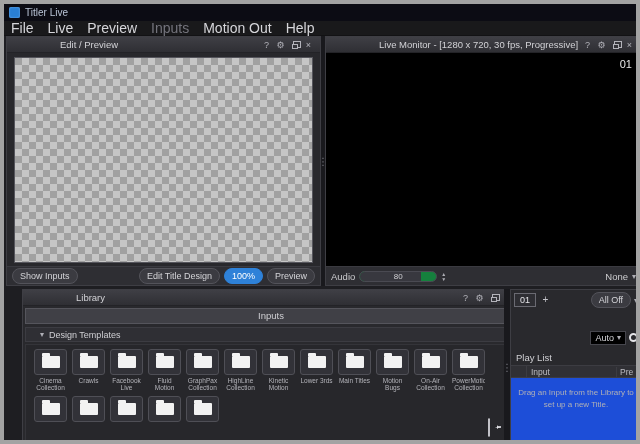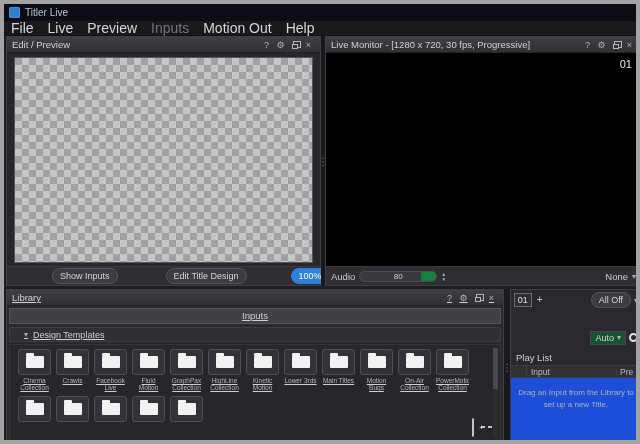--- a/index.html
+++ b/index.html
@@ -12,29 +12,29 @@
   #titlebar { height:17px; background:#0c0c14; display:flex; align-items:center; gap:5px; padding:0 5px; }
   .app-icon { width:11px; height:11px; background:#2a7fd4; border-radius:2px; box-shadow:inset 0 0 2px #7db8ef; }
   .win-title { font-size:10px; color:#b9c4d6; }
   #menubar { height:15px; background:#19191b; border-bottom:1px solid #121214; display:flex; align-items:center; }
   .menu-item { font-size:14px; color:#d6d6da; padding:0 7px; line-height:15px; cursor:pointer; }
   .menu-item.dim { color:#74747c; }
   
   .panel { position:absolute; background:#29292d; border:1px solid #3e3e44; display:flex; flex-direction:column; }
   .phead { height:16px; flex:0 0 16px; background:linear-gradient(#3f3f45,#2f2f34); border-bottom:1px solid #232327;
            display:flex; align-items:center; padding:0 5px; gap:1px; }
-  .ptitle { font-size:9.5px; color:#d2d2d6; white-space:nowrap; overflow:hidden; }
+  .ptitle { font-size:9.5px; color:#d2d2d6; white-space:nowrap; overflow:hidden;margin-left:48px; }
   .spacer { flex:1; }
   .hicon { width:13px; text-align:center; font-size:9px; color:#b3b3ba; line-height:14px; cursor:pointer; }
   .float-box { display:inline-block; width:6px; height:5px; border:1px solid #b3b3ba;
                box-shadow:2px -2px 0 0 #36363b, 2px -2px 0 1px #b3b3ba; margin:3px 3px 0 4px; cursor:pointer; }
   .pfoot { height:19px; flex:0 0 19px; background:#2e2e33; border-top:1px solid #3a3a40;
            display:flex; align-items:center; padding:0 5px; gap:4px; }
   .btn { background:#3b3b41; border:1px solid #53535a; border-radius:8px; color:#d4d4d8;
-         font-size:9px; line-height:12px; padding:1px 7px; white-space:nowrap; cursor:pointer;margin-left:40px; }
+         font-size:9px; line-height:12px; padding:1px 7px; white-space:nowrap; cursor:pointer; }
   .btn.blue { background:#2e81d8; border-color:#2e81d8; color:#fff; }
   
   #edit-panel { left:2px; top:32px; width:315px; height:250px; }
   .edit-body { flex:1; padding:4px 7px 3px 7px; background:#28282c; }
   .checker { width:100%; height:100%; border:1px solid #55555c;
              background:repeating-conic-gradient(#c6c6c6 0% 25%, #a1a1a1 0% 50%) 0 0 / 14px 14px; }
   
   .vsplit { position:absolute; background:#19191d; display:flex; align-items:center; justify-content:center;
             color:#7a7a82; font-size:10px; cursor:col-resize; }
   
@@ -43,21 +43,21 @@
   .channel { position:absolute; top:5px; right:9px; font-size:11px; color:#e9e9e9; }
   .audio-label, .out-label { font-size:9.5px; color:#cccccf; }
   .slider { position:relative; width:78px; height:11px; background:#15803d; border:1px solid #4a4a52;
             border-radius:6px; overflow:hidden; cursor:pointer; }
   .slider .fill { position:absolute; left:0; top:0; bottom:0; width:80%; background:#38383f; }
   .slider .sval { position:absolute; inset:0; text-align:center; font-size:8px; line-height:10px; color:#cfcfd3; }
   .spinner { display:flex; flex-direction:column; justify-content:center; gap:1px; cursor:pointer; }
   .spinner span { font-size:5px; line-height:4px; color:#aeaeb5; }
   .chev { font-size:8px; color:#aeaeb5; cursor:pointer; }
   
-  #library-panel { left:2px; top:285px; width:498px; height:156px;text-decoration:underline; }
+  #library-panel { left:18px; top:285px; width:498px; height:156px; }
   .tabs { display:flex; gap:2px; padding:2px 2px 1px 2px; }
   .tab { flex:1; text-align:center; font-size:9.5px; line-height:14px; color:#cfcfd3;
          background:#2c2c31; border:1px solid #3f3f45; cursor:pointer; }
   .tab.active { background:#404046; border-color:#55555c; }
   .section-bar { margin:2px 2px 0 2px; height:15px; background:#2f2f34; border:1px solid #3c3c42;
                  display:flex; align-items:center; gap:5px; padding-left:14px; font-size:9px; color:#cfcfd3; }
   .lib-content { flex:1; margin:2px; background:#27272b; border:1px solid #343439; position:relative;
                  overflow:hidden; padding:4px 8px; }
   .frow { display:flex; gap:5px; }
   .fitem { width:33px; cursor:pointer; }
@@ -77,21 +77,21 @@
   .mfolder { width:11px; height:8px; background:#c2c2c8; border-radius:1px; position:relative; }
   .mfolder::before { content:''; position:absolute; top:-2px; left:0; width:4px; height:2px; background:#c2c2c8; }
   .mplus::after { content:'+'; position:absolute; right:-3px; bottom:-4px; font-size:8px; color:#e8e8ec; }
   
   #playlist-panel { left:506px; top:285px; width:132px; height:156px; }
   .pl-row { display:flex; align-items:center; gap:3px; padding:2px 3px; }
   .pl-tab { width:22px; text-align:center; font-size:9px; line-height:12px; background:#2e2e33;
             border:1px solid #6a6a72; color:#e4e4e8; cursor:pointer; }
   .pl-add { width:13px; text-align:center; font-size:10px; line-height:12px; color:#c4c4ca; cursor:pointer; }
   .pl-label { font-size:9.5px; color:#cfcfd3; padding-left:2px;margin-top:40px; }
-  .combo { display:flex; align-items:center; gap:3px; background:#14532d; border:1px solid #46464d;
+  .combo { display:flex; align-items:center; gap:3px; background:#000000; border:1px solid #46464d;
            padding:0 4px; font-size:9px; line-height:12px; color:#d4d4d8; cursor:pointer; }
   .ring { width:9px; height:9px; border:2px solid #e4e4e8; border-radius:50%; cursor:pointer; }
   .thead { display:flex; height:13px; background:#303035; border-top:1px solid #3c3c42;
            border-bottom:1px solid #3c3c42; font-size:8.5px; color:#bcbcc2; align-items:center; }
   .th-num { width:16px; border-right:1px solid #3c3c42; height:100%; }
   .th-input { flex:1; padding-left:4px; border-right:1px solid #3c3c42; }
   .th-pre { width:24px; padding-left:3px; overflow:hidden; white-space:nowrap; }
   .pl-body { flex:1; background:#1d4ed8; position:relative; }
   .empty-msg { margin:9px 7px 0 7px; font-size:8px; line-height:1.45; color:#b0b0b6; text-align:center; }
   .pl-scroll { position:absolute; right:0; top:0; bottom:0; width:5px; background:#26262b; cursor:pointer; }

